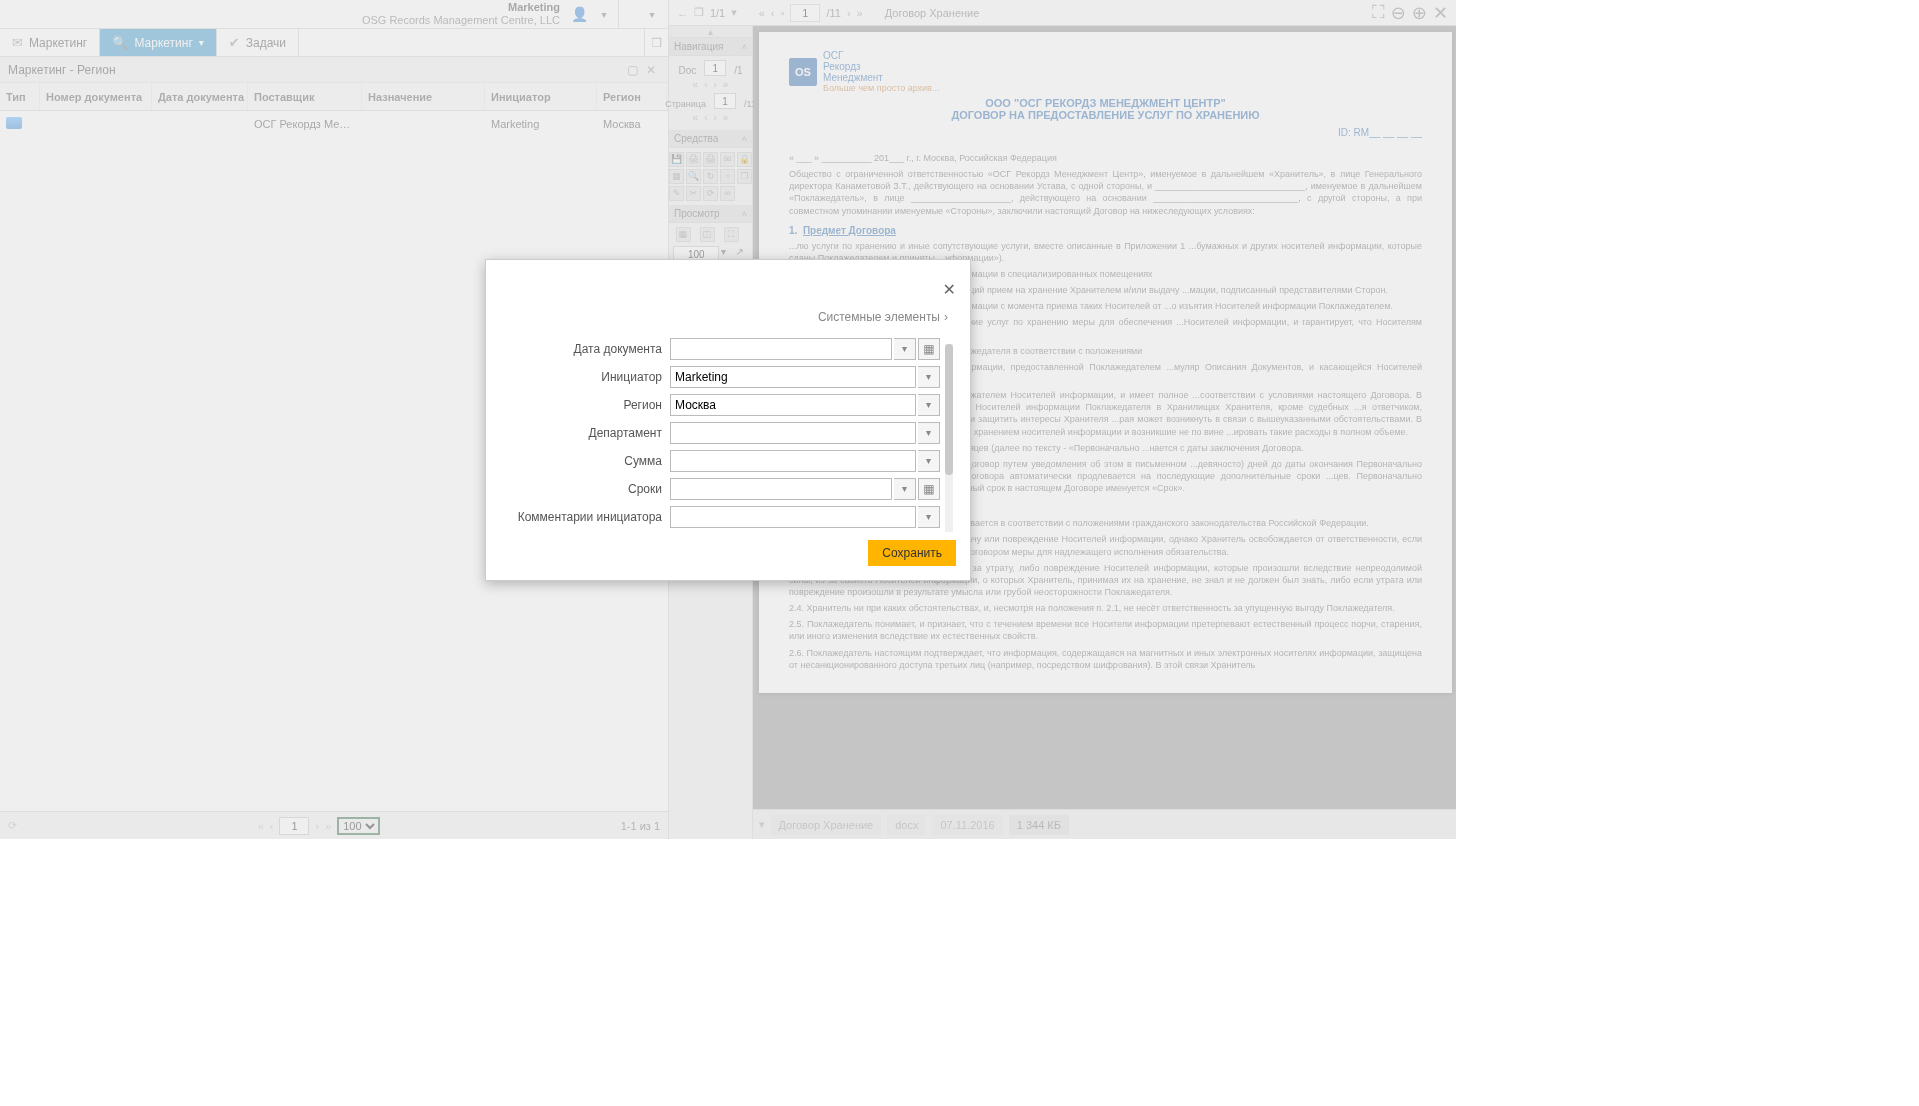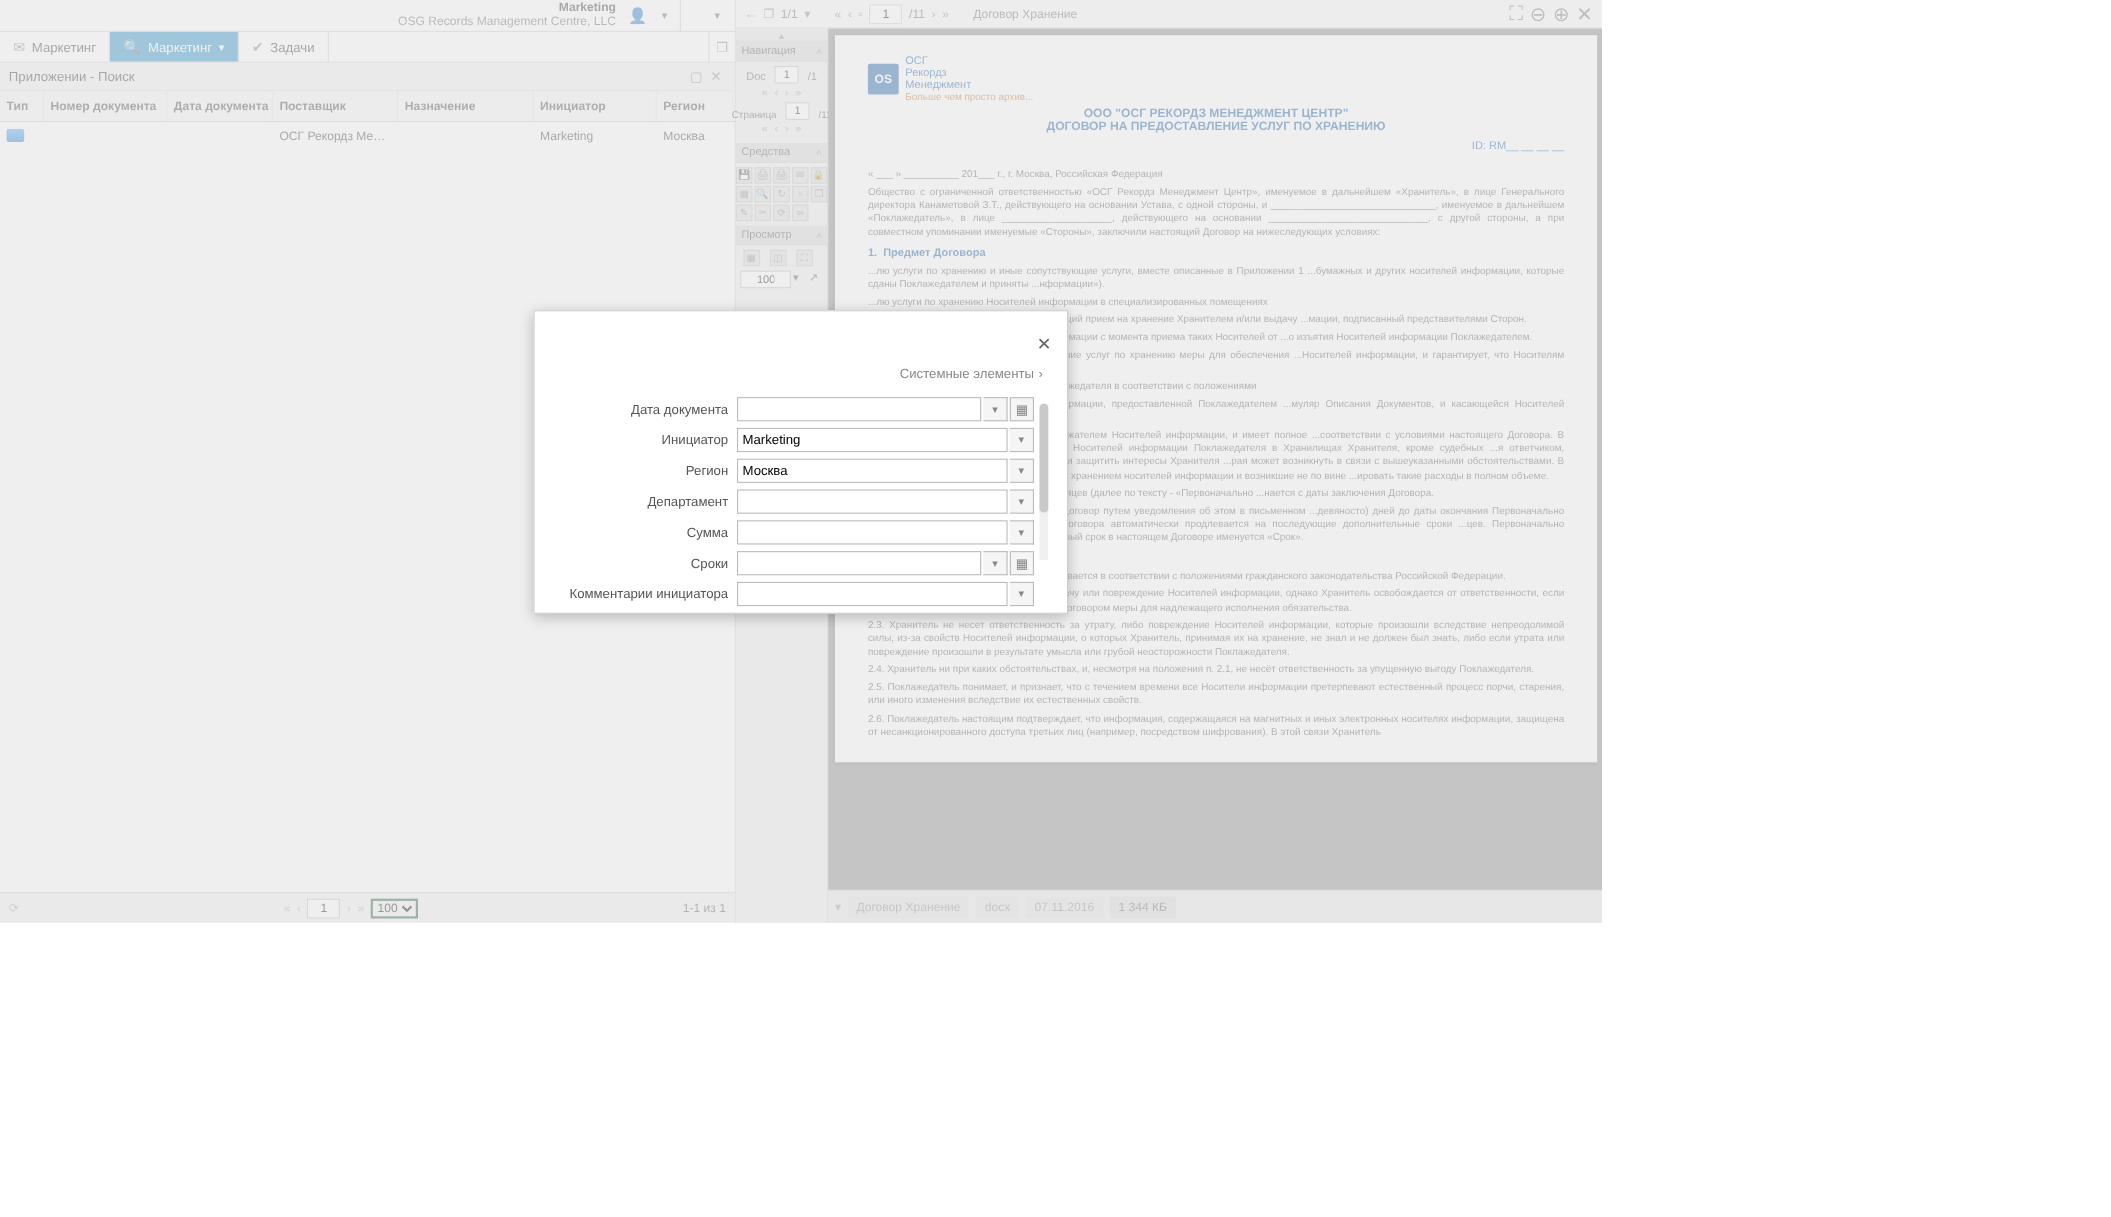--- a/index.html
+++ b/index.html
@@ -222,21 +222,21 @@
   .doc-logo .lgbox{
     width:28px;height:28px;background:#1158a6;border-radius:2px;color:#fff;
     font-size:11px;font-weight:bold;display:flex;align-items:center;justify-content:center;
   }
   .doc-logo .lgtxt{font-size:10px;color:#1158a6;line-height:11px;}
   .doc-logo .lgtag{color:#c07020;font-size:9px;}
   .page .main-title{text-align:center;color:#1158a6;font-weight:bold;font-size:11px;}
   .page .idlbl{float:right;color:#1158a6;font-size:10px;margin-top:6px;}
   .page p{font-size:9px;line-height:1.35;text-align:justify;margin:4px 0;color:#555;}
   .page .sec{font-weight:bold;color:#1158a6;margin-top:8px;font-size:10px;}
-  .page .sec .u{}
+  .page .sec .u{text-decoration:underline;}
 
   .right-footer{
     position:absolute;bottom:0;left:84px;right:0;height:30px;
     background:#e8e8e8;border-top:1px solid #ccc;
     display:flex;align-items:center;gap:6px;padding:0 6px;font-size:11px;
   }
   .right-footer .chip{
     background:#e0e0e0;padding:4px 8px;color:#888;
   }
   .right-footer .chip.hl{background:#d8d8d8;color:#666;}
@@ -328,21 +328,21 @@
       </div>
       <div class="tab">
         <span class="ic">✔</span>
         <span>Задачи</span>
       </div>
       <div class="tabs-spacer"></div>
       <div class="tabs-right">❐</div>
     </div>
 
     <div class="subheader">
-      <span class="title">Приложении - Поиск</span>
+      <span class="title">Маркетинг - Регион</span>
       <span class="rbtn">▢</span>
       <span class="rbtn">✕</span>
     </div>
 
 
     <div class="grid-header">
       <div class="col c0">Тип</div>
       <div class="col c1">Номер документа</div>
       <div class="col c2">Дата документа</div>
       <div class="col c3">Поставщик</div>
@@ -583,15 +583,18 @@
             <span class="dd">▾</span>
           </div>
         </div>
 
       </div>
 
       <div class="modal-scrollbar">
         <div class="modal-thumb"></div>
       </div>
 
+      <div class="modal-footer">
+        <button class="btn-save">Сохранить</button>
+      </div>
     </div>
   </div>
 </div>
 
 </body></html>

